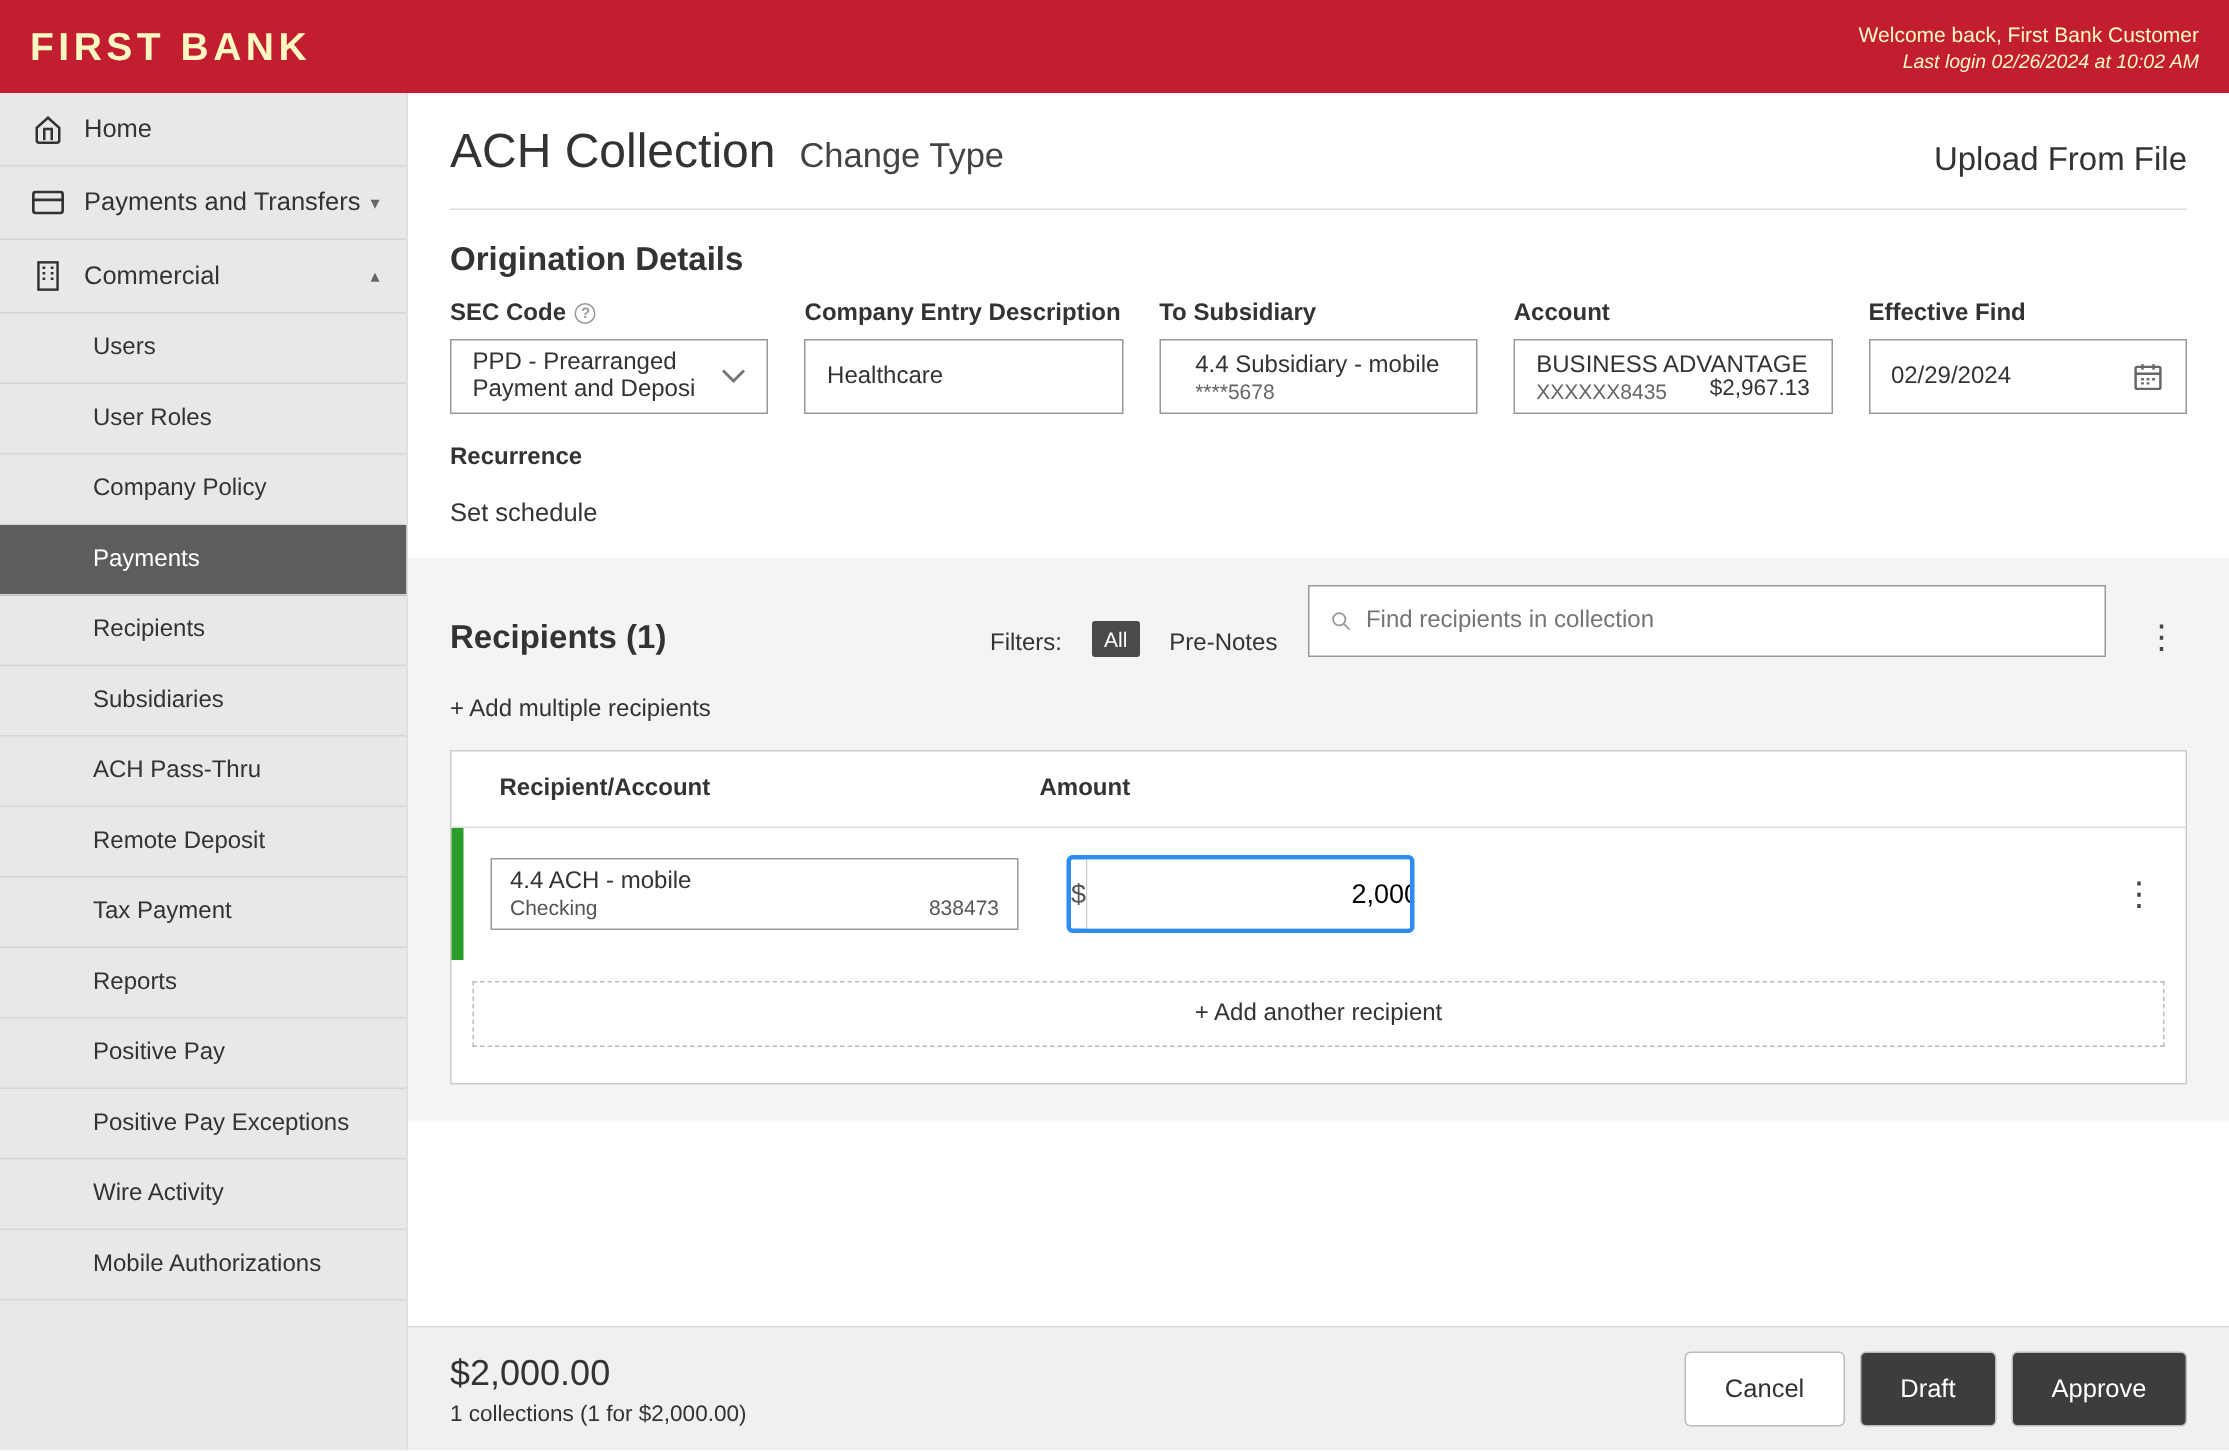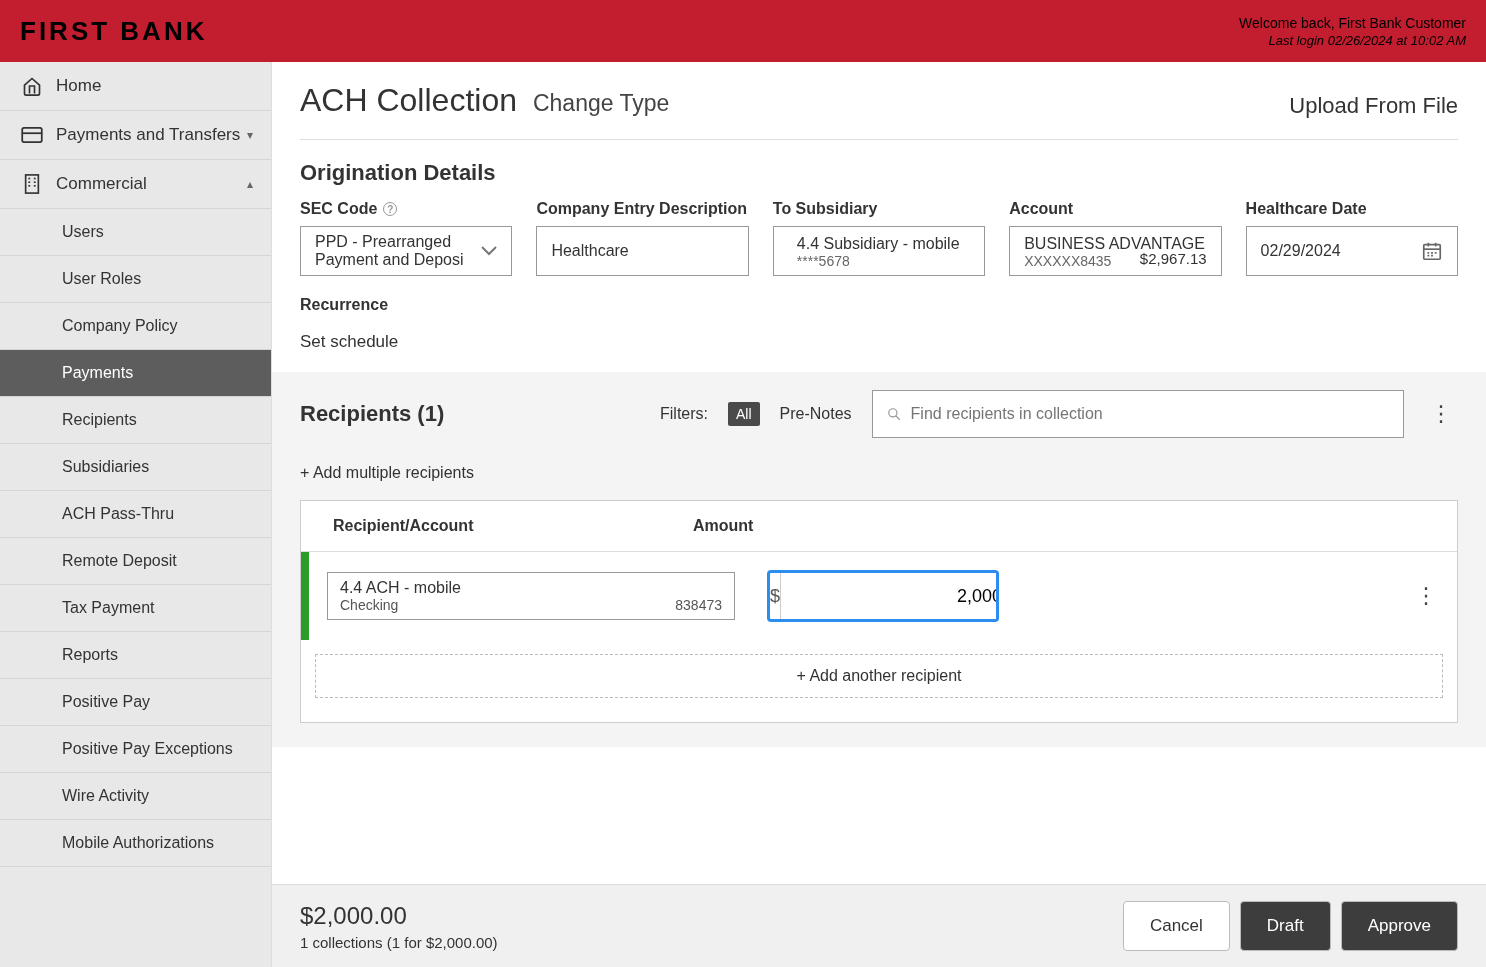--- a/index.html
+++ b/index.html
@@ -1,19 +1,19 @@
 <!DOCTYPE html>
 <html><head>
 <meta charset="utf-8">
 <style>
 * { box-sizing: border-box; margin: 0; padding: 0; font-family: "Helvetica Neue", Arial, sans-serif; }
 body { background: #fff; color: #333; }
 
 
-.header { background: #c31e2f; color: #000000; display: flex; justify-content: space-between; align-items: center; padding: 10px 20px; height: 62px; }
+.header { background: #c31e2f; color: #fef9c3; display: flex; justify-content: space-between; align-items: center; padding: 10px 20px; height: 62px; }
 .logo { font-size: 26px; font-weight: 700; letter-spacing: 3px; }
 .welcome { text-align: right; font-size: 14px; }
 .welcome .last-login { font-style: italic; font-size: 13px; margin-top: 2px; }
 
 
 .container { display: flex; height: calc(100vh - 62px); }
 .sidebar { width: 272px; background: #e8e8e8; border-right: 1px solid #ddd; overflow-y: auto; flex-shrink: 0; }
 .main { flex: 1; display: flex; flex-direction: column; overflow: hidden; }
 
 
@@ -46,38 +46,38 @@
 .account-bal { position: absolute; right: 14px; bottom: 8px; font-size: 15px; }
 .subs-box { display: block; padding: 8px 23px; }
 .subs-name { font-size: 16px; }
 .subs-num { font-size: 14px; color: #666; }
 .date-box { position: relative; }
 .cal-icon { width: 22px; height: 22px; }
 .recur-text { font-size: 17px; padding-top: 10px; cursor: pointer; }
 
 
 .recipients-section { background: #f4f4f4; margin: 0 -28px; padding: 18px 28px 24px 28px; }
-.recip-top { display: flex; align-items: center; gap: 20px; }
+.recip-top { display: flex; align-items: flex-end; gap: 20px; }
 .recip-title { font-size: 22px; font-weight: 600; flex-shrink: 0; width: 340px;}
 .filters-label { font-size: 16px; }
 .filter-pill { background: #4a4a4a; color: #fff; padding: 4px 8px; font-size: 14px; border-radius: 2px; }
 .prenotes { font-size: 16px; }
 .search-box { flex: 1; border: 1px solid #999; background: #fff; padding: 12px 14px; display: flex; align-items: center; gap: 10px; height: 48px; }
 .search-box input { border: none; outline: none; font-size: 16px; width: 100%; }
 .search-icon { color: #999; font-size: 14px;}
 .more-icon { font-size: 22px; color: #444; cursor: pointer; padding: 0 6px;}
 .add-multi { font-size: 16px; color: #333; margin-top: 26px; cursor: pointer; }
 
 
 .recip-table { border: 1px solid #ccc; background: #fff; margin-top: 18px; }
 .tbl-head { display: flex; padding: 16px 32px; border-bottom: 1px solid #ddd; font-weight: 600; font-size: 16px; }
 .col-recip { width: 360px; }
 .col-amount { width: 240px; }
 .tbl-row { display: flex; align-items: center; padding: 18px 20px 18px 0; border-left: 8px solid #2a9c2a; }
-.recip-cell { width: 408px; margin-left: 18px;}
+.recip-cell { width: 352px; margin-left: 18px;}
 .recip-select { border: 1px solid #999; padding: 6px 12px; position: relative; }
 .recip-name { font-size: 16px; }
 .recip-meta { font-size: 14px; color: #555; display: flex; justify-content: space-between;}
 .amount-cell { margin-left: 32px; width: 232px; }
 .amount-input { border: 3px solid #2d8cf0; border-radius: 4px; display: flex; height: 52px; overflow: hidden;}
 .amount-prefix { width: 46px; display: flex; align-items: center; justify-content: center; border-right: 1px solid #ccc; font-size: 18px; color: #555;}
 .amount-input input { flex: 1; text-align: right; border: none; outline: none; padding: 0 14px; font-size: 18px; }
 .row-more { margin-left: auto; font-size: 22px; color: #444; cursor: pointer; }
 .add-another { border: 1px dashed #bbb; text-align: center; padding: 12px; margin: 14px 14px 24px 14px; font-size: 16px; cursor: pointer; color: #333;}
 
@@ -196,21 +196,21 @@
         </div>
         <div>
           <div class="field-label">Account</div>
           <div class="input-box account-box">
             <div class="account-name">BUSINESS ADVANTAGE</div>
             <div class="account-num">XXXXXX8435</div>
             <div class="account-bal">$2,967.13</div>
           </div>
         </div>
         <div>
-          <div class="field-label">Healthcare Date</div>
+          <div class="field-label">Effective Find</div>
           <div class="input-box date-box">
             <span>02/29/2024</span>
             <span class="cal-icon">
               <svg width="22" height="22" viewBox="0 0 24 24" fill="none" stroke="#666" stroke-width="1.8">
                   <rect x="3" y="5" width="18" height="16" rx="1"></rect>
                   <line x1="3" y1="10" x2="21" y2="10"></line>
                   <line x1="8" y1="3" x2="8" y2="7"></line>
                   <line x1="16" y1="3" x2="16" y2="7"></line>
                   <line x1="7" y1="14" x2="9" y2="14"></line>
                   <line x1="11" y1="14" x2="13" y2="14"></line>

